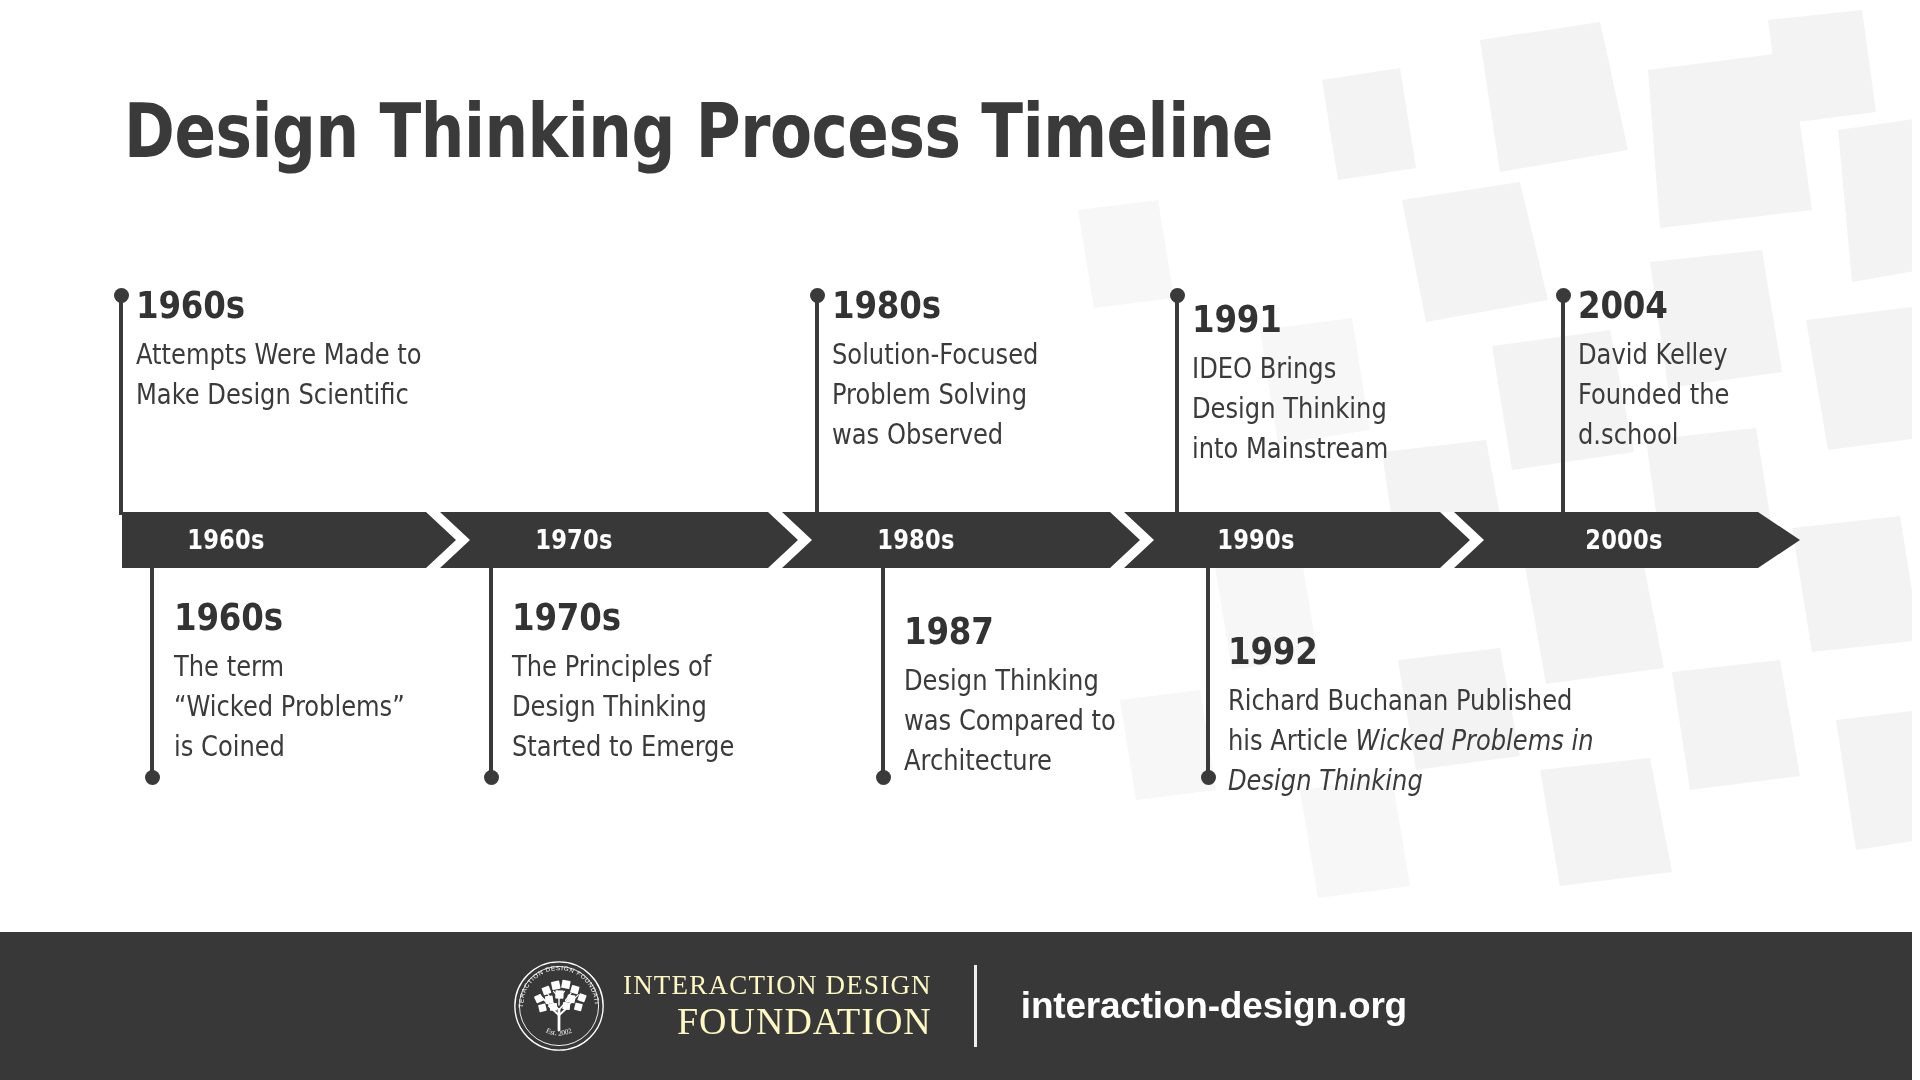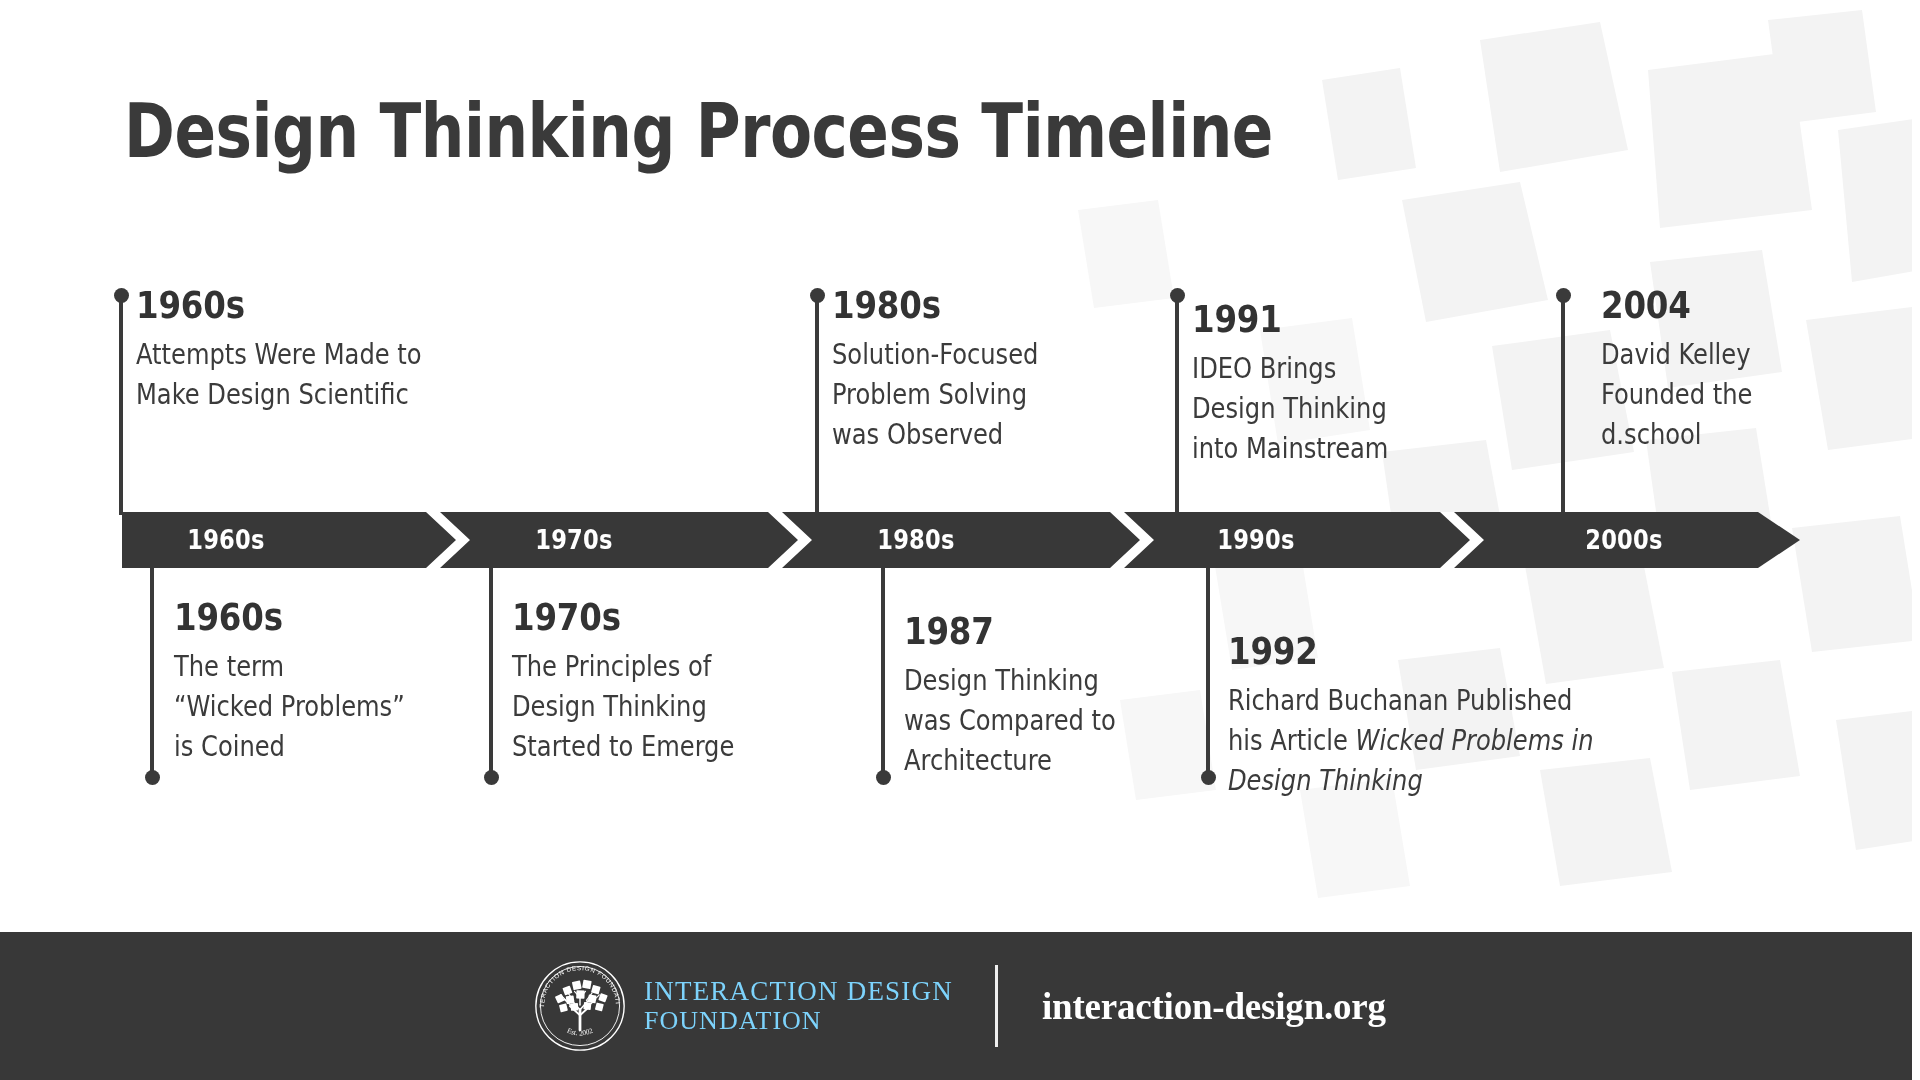--- a/index.html
+++ b/index.html
@@ -70,32 +70,32 @@
     background:#383838;
   }
   #footer-inner{
     position:absolute;left:0;top:0;width:1920px;height:148px;
     display:flex;align-items:center;justify-content:center;gap:0px;
   }
   #logo-seal{width:92px;height:92px;flex:0 0 auto;}
   #logo-wordmark{
     margin-left:18px;
     font-family:"Liberation Serif","DejaVu Serif",serif;
-    color:#7dd3fc;
+    color:#fef9c3;
     line-height:1.0;
     flex:0 0 auto;
   }
   #wordmark-line1{font-size:27px;letter-spacing:1.2px;display:block;}
-  #wordmark-line2{font-size:26px;letter-spacing:1.0px;display:block;margin-top:3px;}
+  #wordmark-line2{font-size:38px;letter-spacing:1.0px;display:block;margin-top:3px;text-align:right;}
   #footer-divider{
     width:3px;height:82px;background:#ffffff;opacity:0.92;
     margin-left:42px;margin-right:44px;flex:0 0 auto;
   }
   #footer-url{
-    font-family:Liberation Serif, serif;
+    font-family:Liberation Sans, sans-serif;
     font-weight:bold;font-size:37px;color:#ffffff;letter-spacing:-0.2px;
     flex:0 0 auto;white-space:nowrap;
   }
 </style>
 </head>
 <body>
 
 <div id="stage">
 
   <svg id="bg-texture" viewBox="0 0 1920 1080" xmlns="http://www.w3.org/2000/svg">
@@ -192,21 +192,21 @@
 
   <div class="entry" style="left:1192px;top:300px;width:280px;">
     <div class="entry-year">1991</div>
     <div class="entry-desc">
       <div>IDEO Brings</div>
       <div>Design Thinking</div>
       <div>into Mainstream</div>
     </div>
   </div>
 
-  <div class="entry" style="left:1578px;top:286px;width:280px;margin-left:23px;">
+  <div class="entry" style="left:1578px;top:286px;width:280px;">
     <div class="entry-year">2004</div>
     <div class="entry-desc">
       <div>David Kelley</div>
       <div>Founded the</div>
       <div>d.school</div>
     </div>
   </div>
 
   <div class="entry" style="left:174px;top:598px;width:320px;">
     <div class="entry-year">1960s</div>

